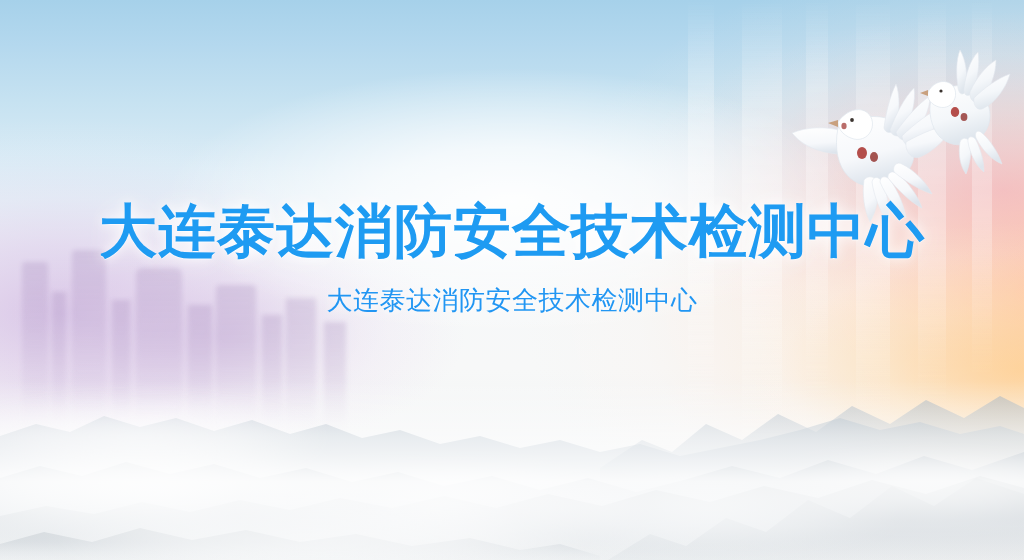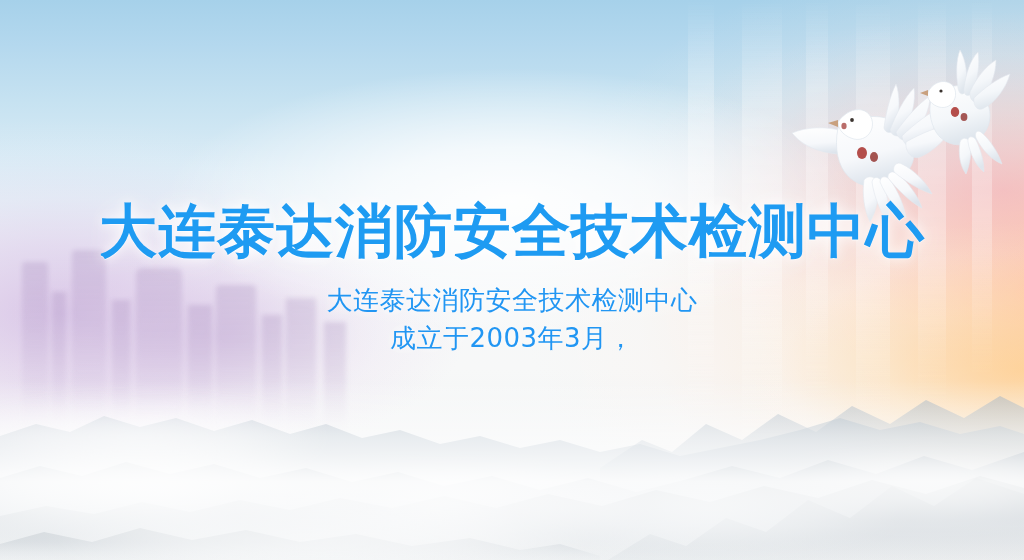--- a/index.html
+++ b/index.html
@@ -361,16 +361,15 @@
         <ellipse cx="955" cy="112" rx="4.2" ry="5" fill="#a8302c" opacity="0.85"></ellipse>
         <ellipse cx="964" cy="117" rx="3.4" ry="4" fill="#8e2a26" opacity="0.78"></ellipse>
       </g>
     </svg>
   </div>
 
   <h1 class="headline">大连泰达消防安全技术检测中心</h1>
 
   <div class="body-copy">
     <span class="line">大连泰达消防安全技术检测中心</span>
-    <span class="line">成立于2003年3月，</span>
   </div>
 
 </div>
 
 </body></html>

